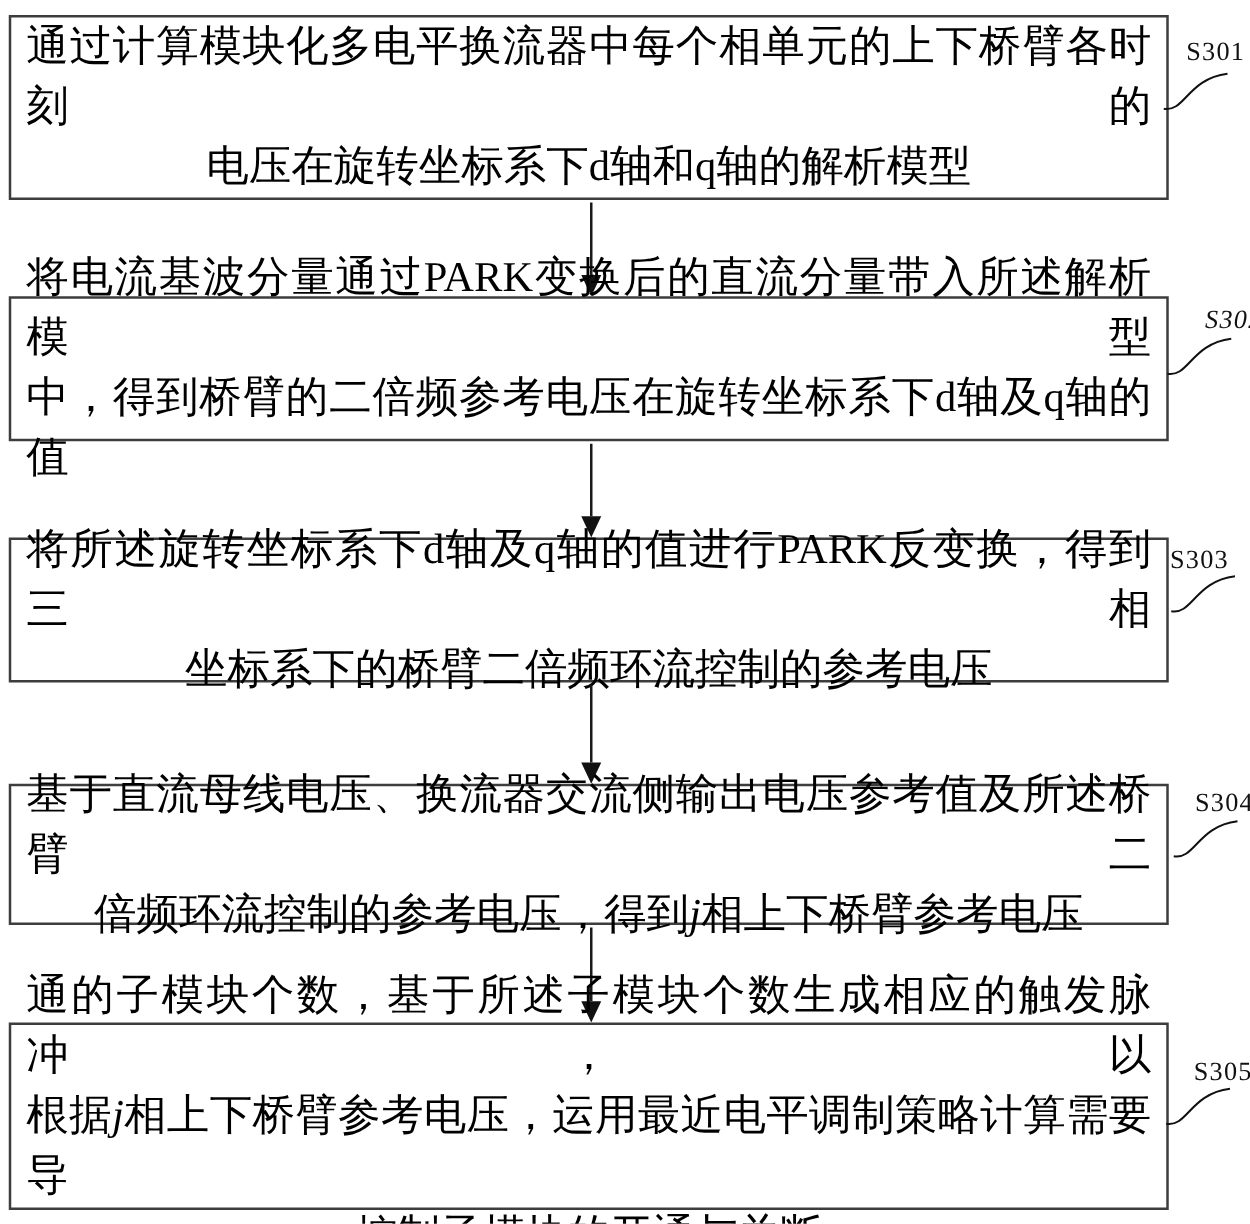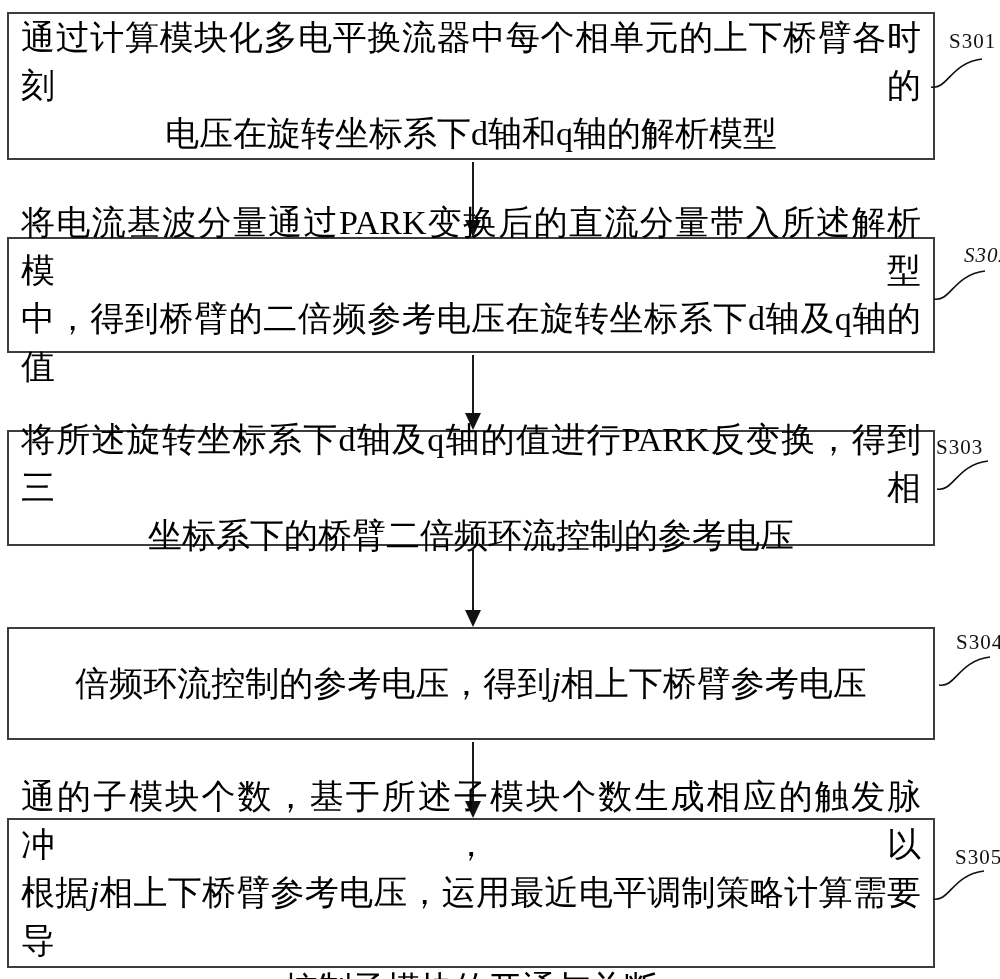--- a/index.html
+++ b/index.html
@@ -104,20 +104,21 @@
   <div class="line j">将所述旋转坐标系下d轴及q轴的值进行PARK反变换，得到三相</div>
   <div class="line c">坐标系下的桥臂二倍频环流控制的参考电压</div>
 </div>
 
 <div class="flow-arrow" style="top:548px; height:79px; left:465px;">
   <div class="shaft"></div>
   <div class="head"></div>
 </div>
 
 <div class="step-box" style="top:627px; height:113px;">
+  <div class="line j">基于直流母线电压、换流器交流侧输出电压参考值及所述桥臂二</div>
   <div class="line c"><span>倍频环流控制的参考电压，得到</span><span class="var-italic">j</span><span>相上下桥臂参考电压</span></div>
 </div>
 
 <div class="flow-arrow" style="top:742px; height:76px; left:465px;">
   <div class="shaft"></div>
   <div class="head"></div>
 </div>
 
 <div class="step-box" style="top:818px; height:150px;">
   <div class="line j">通的子模块个数，基于所述子模块个数生成相应的触发脉冲，以</div>

